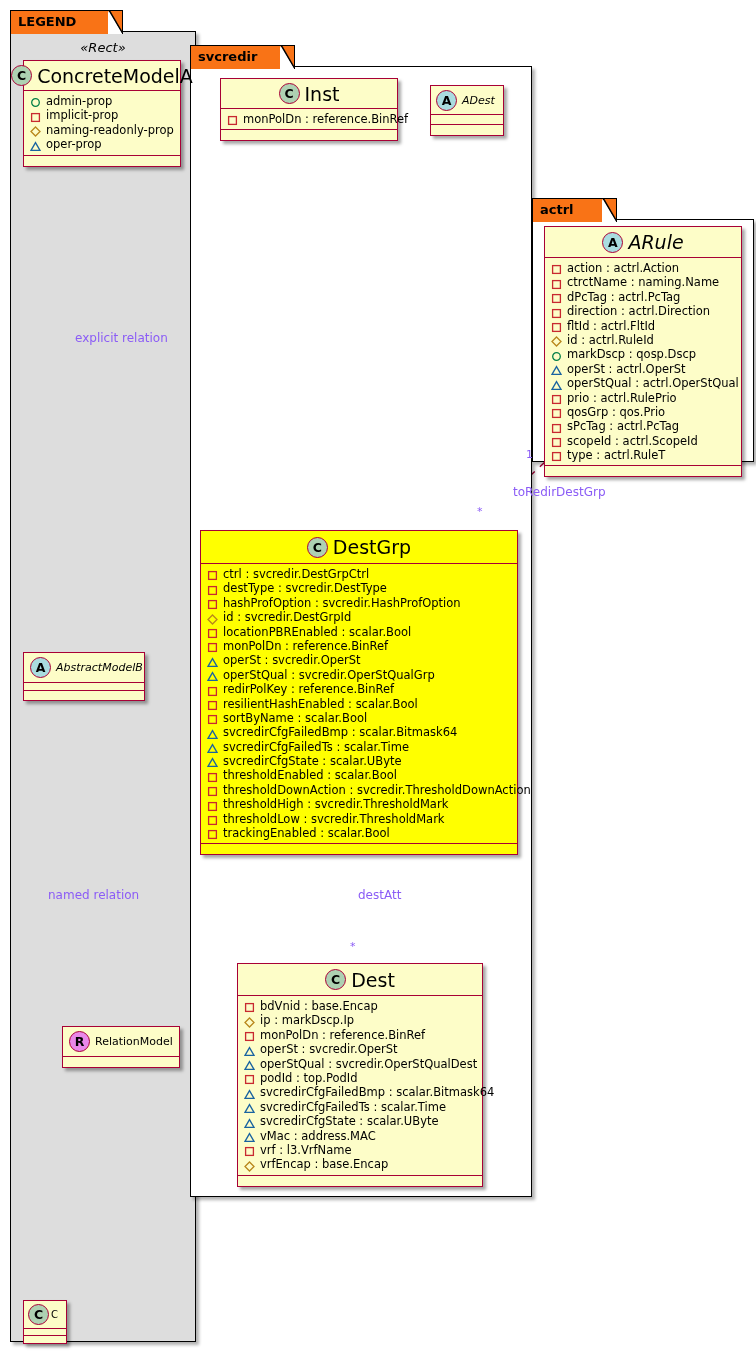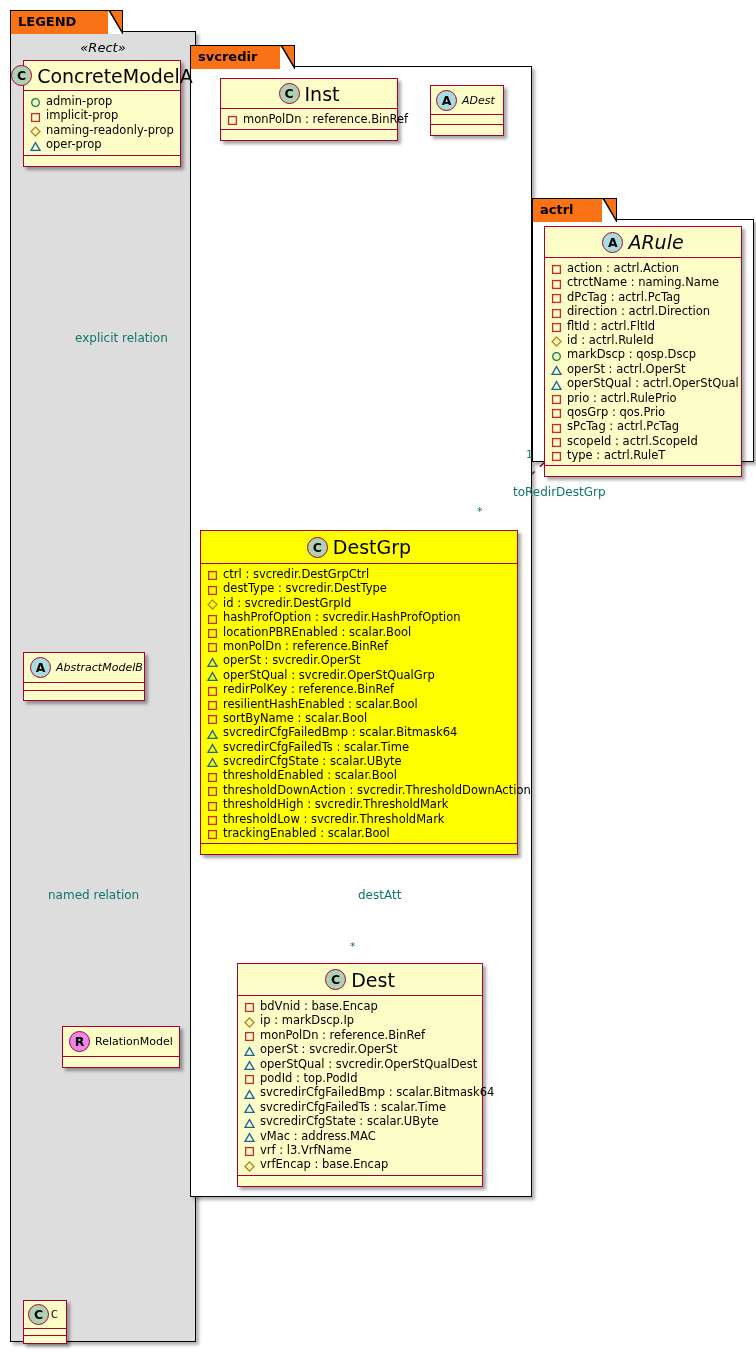--- a/index.html
+++ b/index.html
@@ -82,21 +82,21 @@
 
   
   .gly{width:11px;height:11px;flex:0 0 auto;display:inline-block;}
 
   .stereo{
     position:absolute;width:100%;text-align:center;
     font-style:italic;font-size:13px;
   }
 
   .lbl{
-    position:absolute;white-space:nowrap;font-size:12px;color:#0f766e;
+    position:absolute;white-space:nowrap;font-size:12px;color:#8b5cf6;
   }
   .lbl.mult{font-size:11px;}
 </style>
 </head>
 <body>
 
 <div class="canvas">
 
   <svg class="edges" viewBox="0 0 756 1357">
     <defs>
@@ -256,29 +256,29 @@
           <span class="txt">ctrl : svcredir.DestGrpCtrl</span>
         </div>
       <div class="attr">
           <svg class="gly" viewBox="0 0 11 11">
             <rect x="1.6" y="1.6" width="7.8" height="7.8" fill="none" stroke="#c82930" stroke-width="1.3"></rect>
           </svg>
           <span class="txt">destType : svcredir.DestType</span>
         </div>
       <div class="attr">
           <svg class="gly" viewBox="0 0 11 11">
+            <rect x="1.6" y="1.6" width="7.8" height="7.8" fill="none" stroke="#c82930" stroke-width="1.3"></rect>
+          </svg>
+          <span class="txt">hashProfOption : svcredir.HashProfOption</span>
+        </div>
+      <div class="attr">
+          <svg class="gly" viewBox="0 0 11 11">
             <path d="M5.5,1 L10,5.5 L5.5,10 L1,5.5 z" fill="none" stroke="#b8861b" stroke-width="1.3"></path>
           </svg>
           <span class="txt">id : svcredir.DestGrpId</span>
-        </div>
-      <div class="attr">
-          <svg class="gly" viewBox="0 0 11 11">
-            <rect x="1.6" y="1.6" width="7.8" height="7.8" fill="none" stroke="#c82930" stroke-width="1.3"></rect>
-          </svg>
-          <span class="txt">hashProfOption : svcredir.HashProfOption</span>
         </div>
       <div class="attr">
           <svg class="gly" viewBox="0 0 11 11">
             <rect x="1.6" y="1.6" width="7.8" height="7.8" fill="none" stroke="#c82930" stroke-width="1.3"></rect>
           </svg>
           <span class="txt">locationPBREnabled : scalar.Bool</span>
         </div>
       <div class="attr">
           <svg class="gly" viewBox="0 0 11 11">
             <rect x="1.6" y="1.6" width="7.8" height="7.8" fill="none" stroke="#c82930" stroke-width="1.3"></rect>

